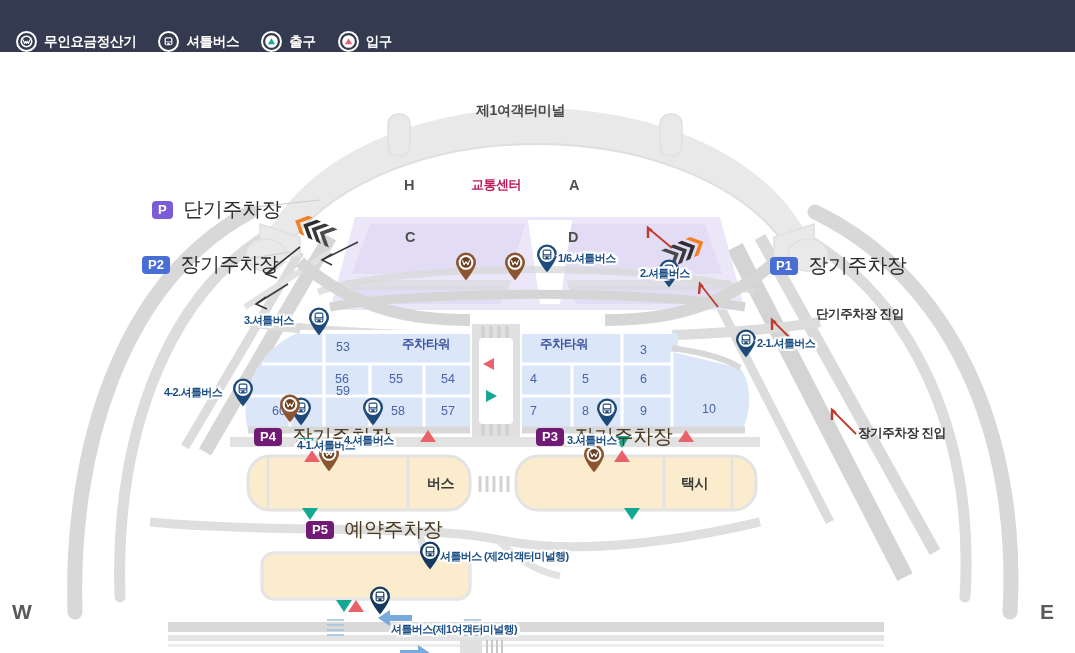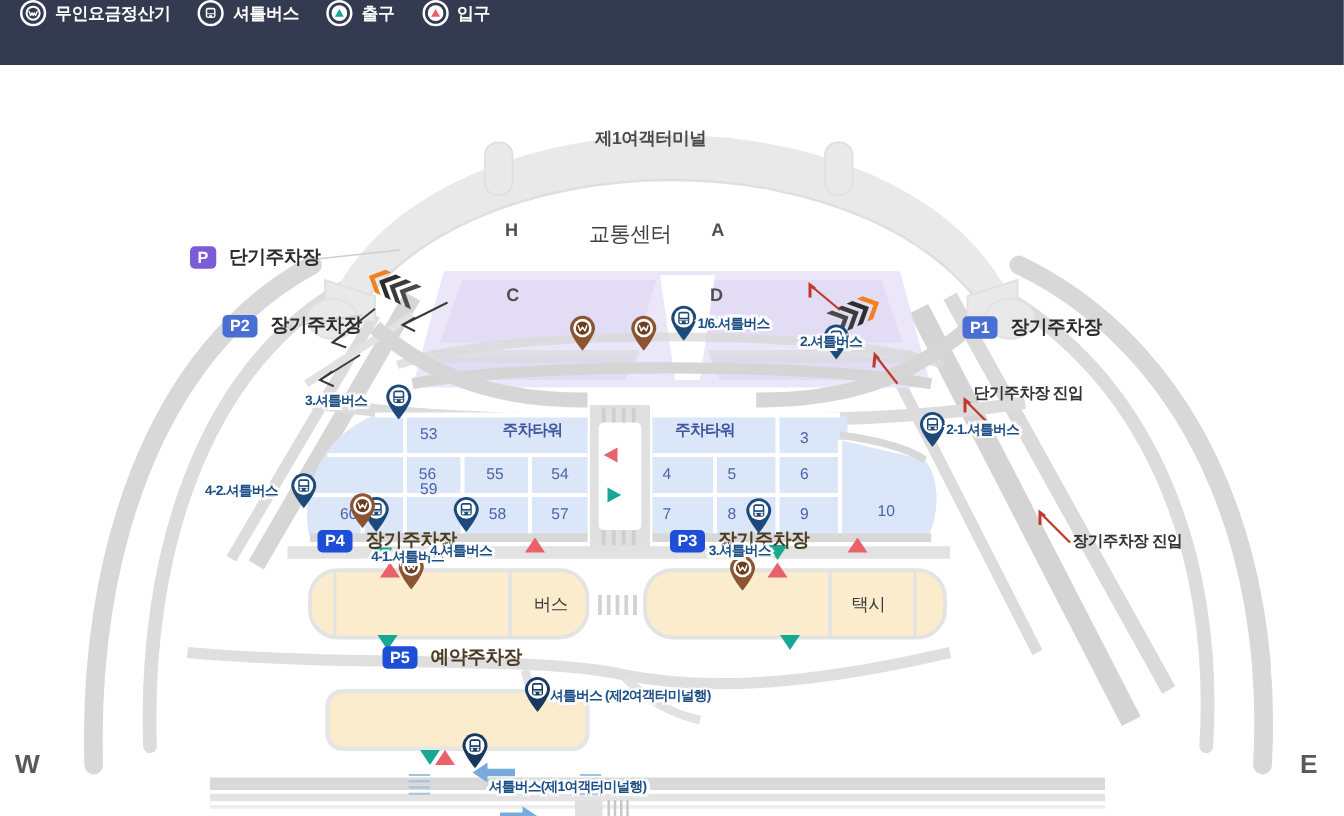--- a/index.html
+++ b/index.html
@@ -2,64 +2,64 @@
 <html><head>
 <meta charset="utf-8">
 <style>
   html,body{margin:0;padding:0;background:#ffffff;}
   body{width:1075px;height:653px;overflow:hidden;
        font-family:"Liberation Sans","DejaVu Sans",sans-serif;}
   #app{position:relative;width:1075px;height:653px;background:#fff;}
 
   
   #header{position:absolute;left:0;top:0;width:1075px;height:52px;
-          background:#343a4f;display:flex;align-items:flex-start;padding-left:16px;box-sizing:border-box;}
+          background:#343a4f;display:flex;align-items:flex-end;padding-left:16px;box-sizing:border-box;}
   .legend-item{display:flex;align-items:center;margin-right:22px;}
   .legend-label{color:#ffffff;font-size:13.5px;font-weight:bold;margin-left:7px;letter-spacing:-0.3px;}
   .lgico{width:21px;height:21px;border-radius:50%;display:flex;align-items:center;justify-content:center;
          box-sizing:border-box;}
   .lgico.ring{border:2px solid #ffffff;background:#343a4f;}
   .lgico svg{display:block;}
 
   
   #map{position:absolute;left:0;top:52px;width:1075px;height:601px;background:#fff;}
   #map svg{position:absolute;left:0;top:0;}
 
   
   .lab{position:absolute;white-space:nowrap;}
 
   
   .badge{display:inline-block;color:#fff;font-size:13px;font-weight:bold;
          border-radius:4px;padding:1px 6px 2px 6px;line-height:15px;vertical-align:middle;}
   .badge.pp{background:#7b5cd6;}
   .badge.pb{background:#4a6fd4;}
-  .badge.pg{background:#1d4ed8;}
-  .pk-text{font-size:15px;font-weight:bold;color:#2c2c2c;margin-left:6px;vertical-align:middle;
+  .badge.pg{background:#701a75;}
+  .pk-text{font-size:20px;font-weight:normal;color:#2c2c2c;margin-left:6px;vertical-align:middle;
            letter-spacing:-0.4px;}
   .pk-text.brown{color:#4a3b22;}
 
   
   .note{font-size:12.5px;font-weight:bold;color:#333;letter-spacing:-0.4px;}
   .shl-out{position:absolute;font-size:11px;font-weight:bold;letter-spacing:-0.6px;
            color:#1c4f86;text-shadow:
              -2px -2px 0 #fff, 2px -2px 0 #fff, -2px 2px 0 #fff, 2px 2px 0 #fff,
              -2px 0 0 #fff, 2px 0 0 #fff, 0 -2px 0 #fff, 0 2px 0 #fff,
              -3px 0 0 #fff, 3px 0 0 #fff;white-space:nowrap;}
 
   
   .lotnum{position:absolute;font-size:12.5px;color:#4a62a8;font-weight:normal;}
   .towerlab{position:absolute;font-size:12.5px;color:#3f55a0;font-weight:bold;letter-spacing:-0.5px;}
 
   
   .termlab{position:absolute;font-size:14px;font-weight:bold;color:#4a4a4a;letter-spacing:-0.4px;}
   .sector{position:absolute;font-size:14.5px;font-weight:bold;color:#4f4f4f;}
-  .tcenter{position:absolute;font-size:17px;font-weight:normal;color:#404040;letter-spacing:-0.5px;}
-
-  
-  .arealab{position:absolute;font-size:14px;font-weight:normal;color:#3a3a3a;letter-spacing:-0.4px;}
+  .tcenter{position:absolute;font-size:13px;font-weight:bold;color:#be185d;letter-spacing:-0.5px;}
+
+  
+  .arealab{position:absolute;font-size:14px;font-weight:bold;color:#3a3a3a;letter-spacing:-0.4px;}
 
   
   .compass{position:absolute;font-size:21px;font-weight:bold;color:#5a5a5a;}
 
   
   .pin{position:absolute;width:22px;height:29px;}
   .pin svg{display:block;}
 </style>
 </head>
 <body>
@@ -334,21 +334,21 @@
     <div class="sector" style="left:404px;top:125px;">H</div>
     <div class="sector" style="left:569px;top:125px;">A</div>
     <div class="sector" style="left:405px;top:177px;">C</div>
     <div class="sector" style="left:568px;top:177px;">D</div>
 
     <div class="lab" style="left:152px;top:144px;">
       <span class="badge pp">P</span>
       <span class="pk-text">단기주차장</span>
     </div>
 
-    <div class="lab" style="left:142px;top:199px;margin-left:36px;">
+    <div class="lab" style="left:142px;top:199px;">
       <span class="badge pb">P2</span>
       <span class="pk-text">장기주차장</span>
     </div>
 
     <div class="lab" style="left:770px;top:200px;">
       <span class="badge pb">P1</span>
       <span class="pk-text">장기주차장</span>
     </div>
 
     <div class="lab" style="left:254px;top:371px;">
@@ -362,21 +362,21 @@
     </div>
 
     <div class="lab" style="left:306px;top:464px;">
       <span class="badge pg">P5</span>
       <span class="pk-text brown">예약주차장</span>
     </div>
 
     <div class="arealab" style="left:427px;top:423px;">버스</div>
     <div class="arealab" style="left:681px;top:423px;">택시</div>
 
-    <div class="note lab" style="left:779px;top:254px;font-family:Liberation Serif, serif;">단기주차장 진입</div>
+    <div class="note lab" style="left:816px;top:254px;">단기주차장 진입</div>
     <div class="note lab" style="left:858px;top:373px;">장기주차장 진입</div>
 
     <div class="towerlab" style="left:402px;top:284px;">주차타워</div>
     <div class="towerlab" style="left:540px;top:284px;">주차타워</div>
 
     <div class="lotnum" style="left:336px;top:288px;">53</div>
     <div class="lotnum" style="left:335px;top:320px;">56</div>
     <div class="lotnum" style="left:389px;top:320px;">55</div>
     <div class="lotnum" style="left:441px;top:320px;">54</div>
     <div class="lotnum" style="left:272px;top:352px;">60</div>

